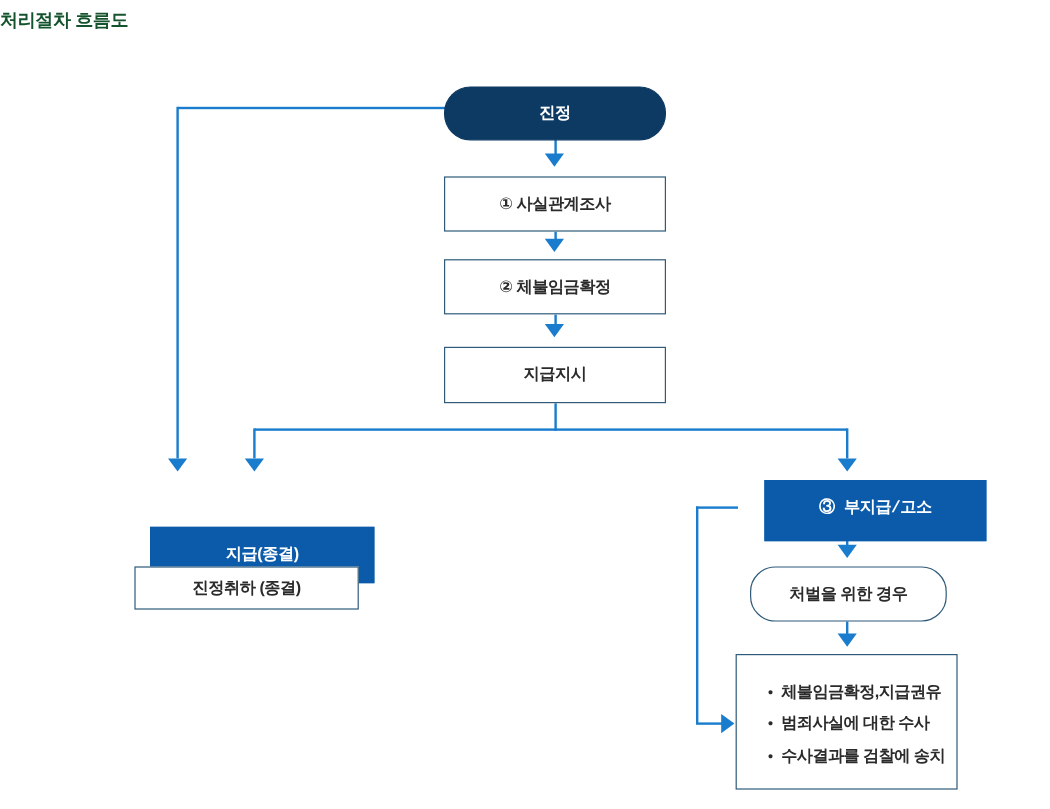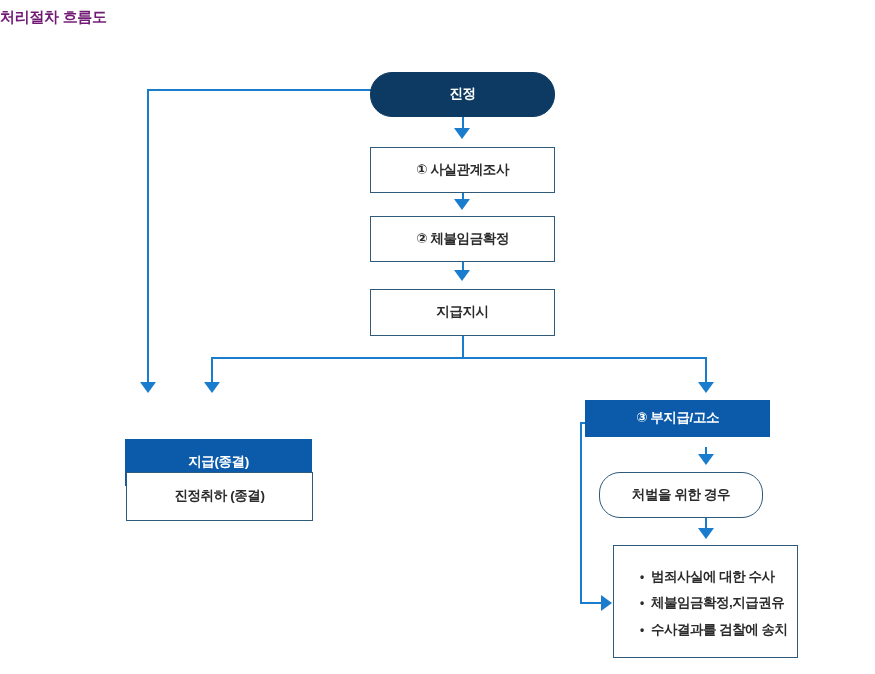--- a/index.html
+++ b/index.html
@@ -10,21 +10,21 @@
     font-family:"Liberation Sans","DejaVu Sans",sans-serif;
     -webkit-font-smoothing:antialiased;
     overflow:hidden;
   }
   #canvas{position:relative;width:875px;height:674px;}
 
   
   .page-title{
     position:absolute;left:0;top:8px;
     font-size:15px;font-weight:bold;
-    color:#701a75;
+    color:#14532d;
     letter-spacing:-0.3px;
     white-space:nowrap;
   }
 
   
   .node{
     position:absolute;
     box-sizing:border-box;
     display:flex;align-items:center;justify-content:center;
     text-align:center;
@@ -136,25 +136,25 @@
   <div class="node dark" style="left:370px;top:72px;width:185px;height:45px;border-radius:22px;">진정</div>
 
   <div class="node plain" style="left:370px;top:216px;width:185px;height:46px;">② 체불임금확정</div>
 
   <div class="node plain" style="left:370px;top:147px;width:185px;height:46px;">① 사실관계조사</div>
 
   <div class="node plain" style="left:370px;top:289px;width:185px;height:47px;text-align:center;">지급지시</div>
 
   <div class="node blue" style="left:125px;top:400px;width:187px;height:47px;margin-top:39px;">지급(종결)</div>
 
-  <div class="node plain" style="left:126px;top:472px;width:187px;height:49px;">진정취하 (종결)</div>
+  <div class="node plain" style="left:112px;top:472px;width:187px;height:36px;">진정취하 (종결)</div>
 
-  <div class="node blue" style="left:585px;top:400px;width:185px;height:37px;">③ 부지급/고소</div>
+  <div class="node blue" style="left:637px;top:400px;width:185px;height:51px;font-family:Liberation Mono, monospace;">③ 부지급/고소</div>
 
-  <div class="node plain" style="left:599px;top:472px;width:164px;height:46px;border-radius:21px;">처벌을 위한 경우</div>
+  <div class="node plain" style="left:625px;top:472px;width:164px;height:46px;border-radius:21px;">처벌을 위한 경우</div>
 
   <div class="node plain list" style="left:613px;top:545px;width:185px;height:113px;">
+    <div class="bullet-line">체불임금확정,지급권유</div>
     <div class="bullet-line">범죄사실에 대한 수사</div>
-    <div class="bullet-line">체불임금확정,지급권유</div>
     <div class="bullet-line">수사결과를 검찰에 송치</div>
   </div>
 
 </div>
 
 </body></html>

